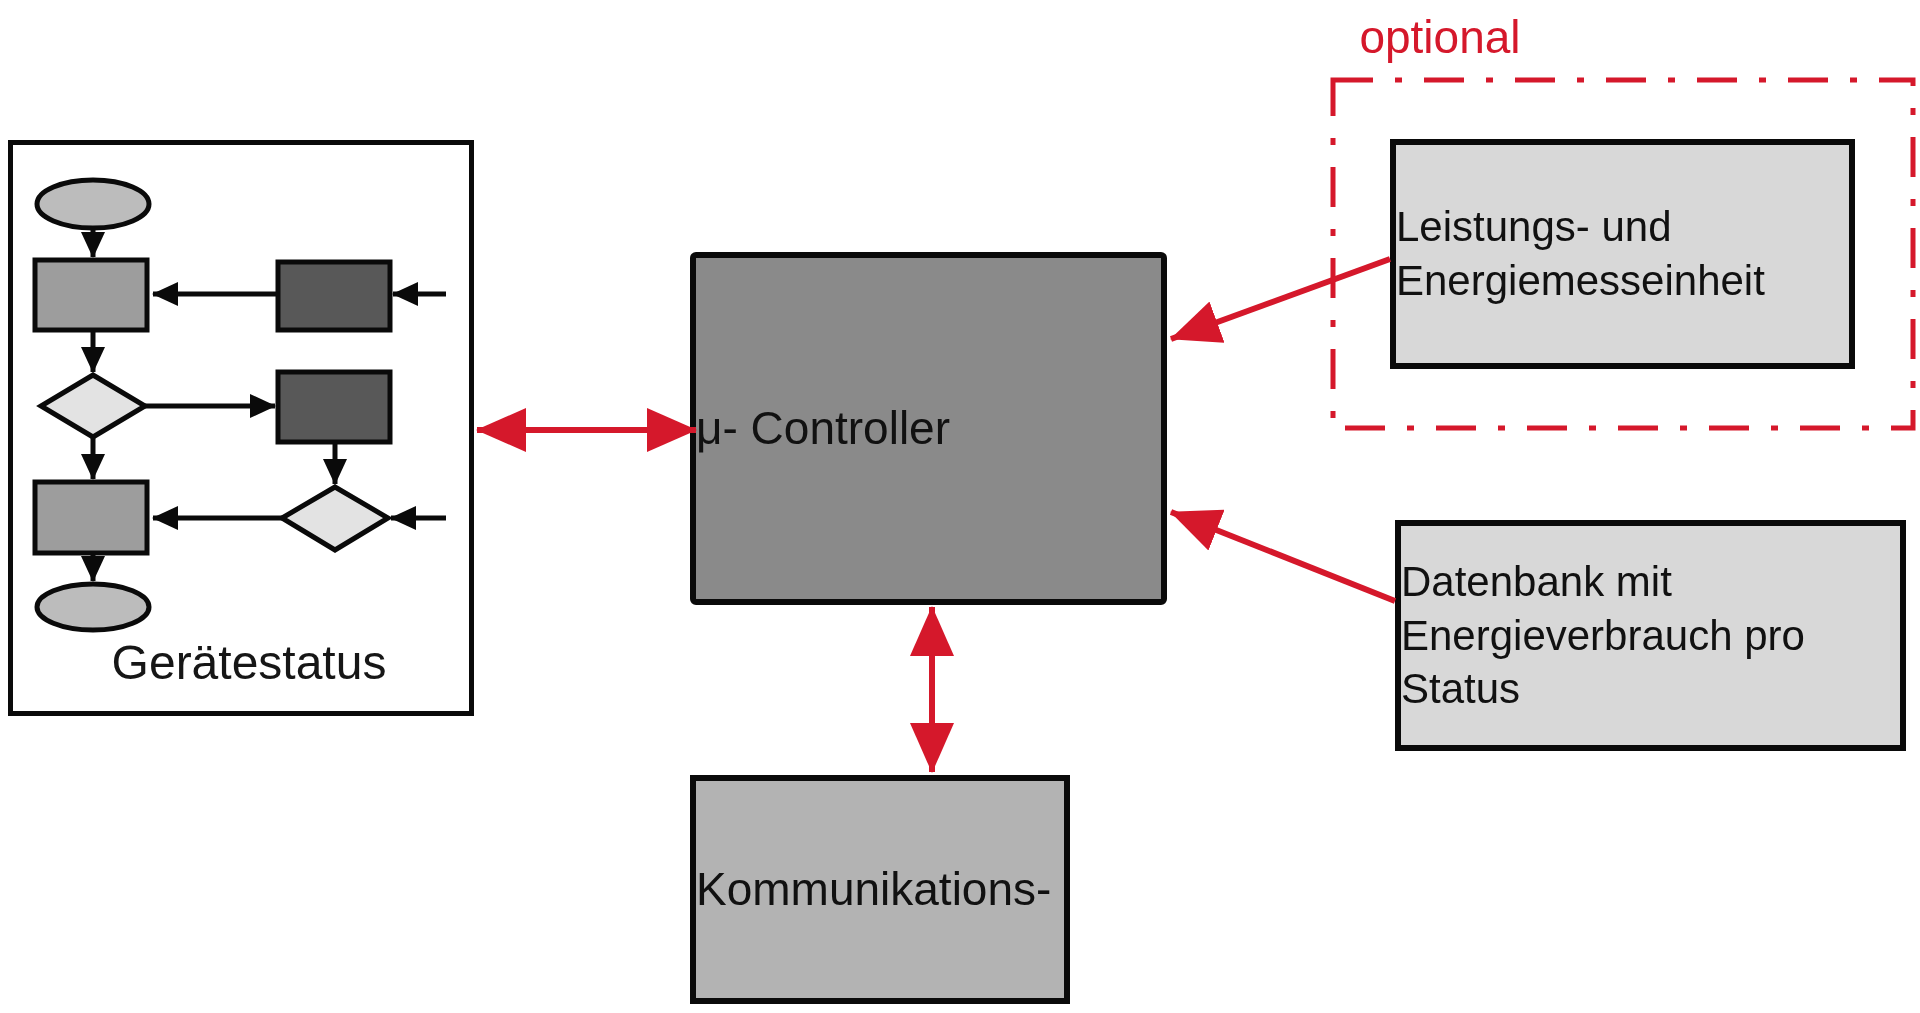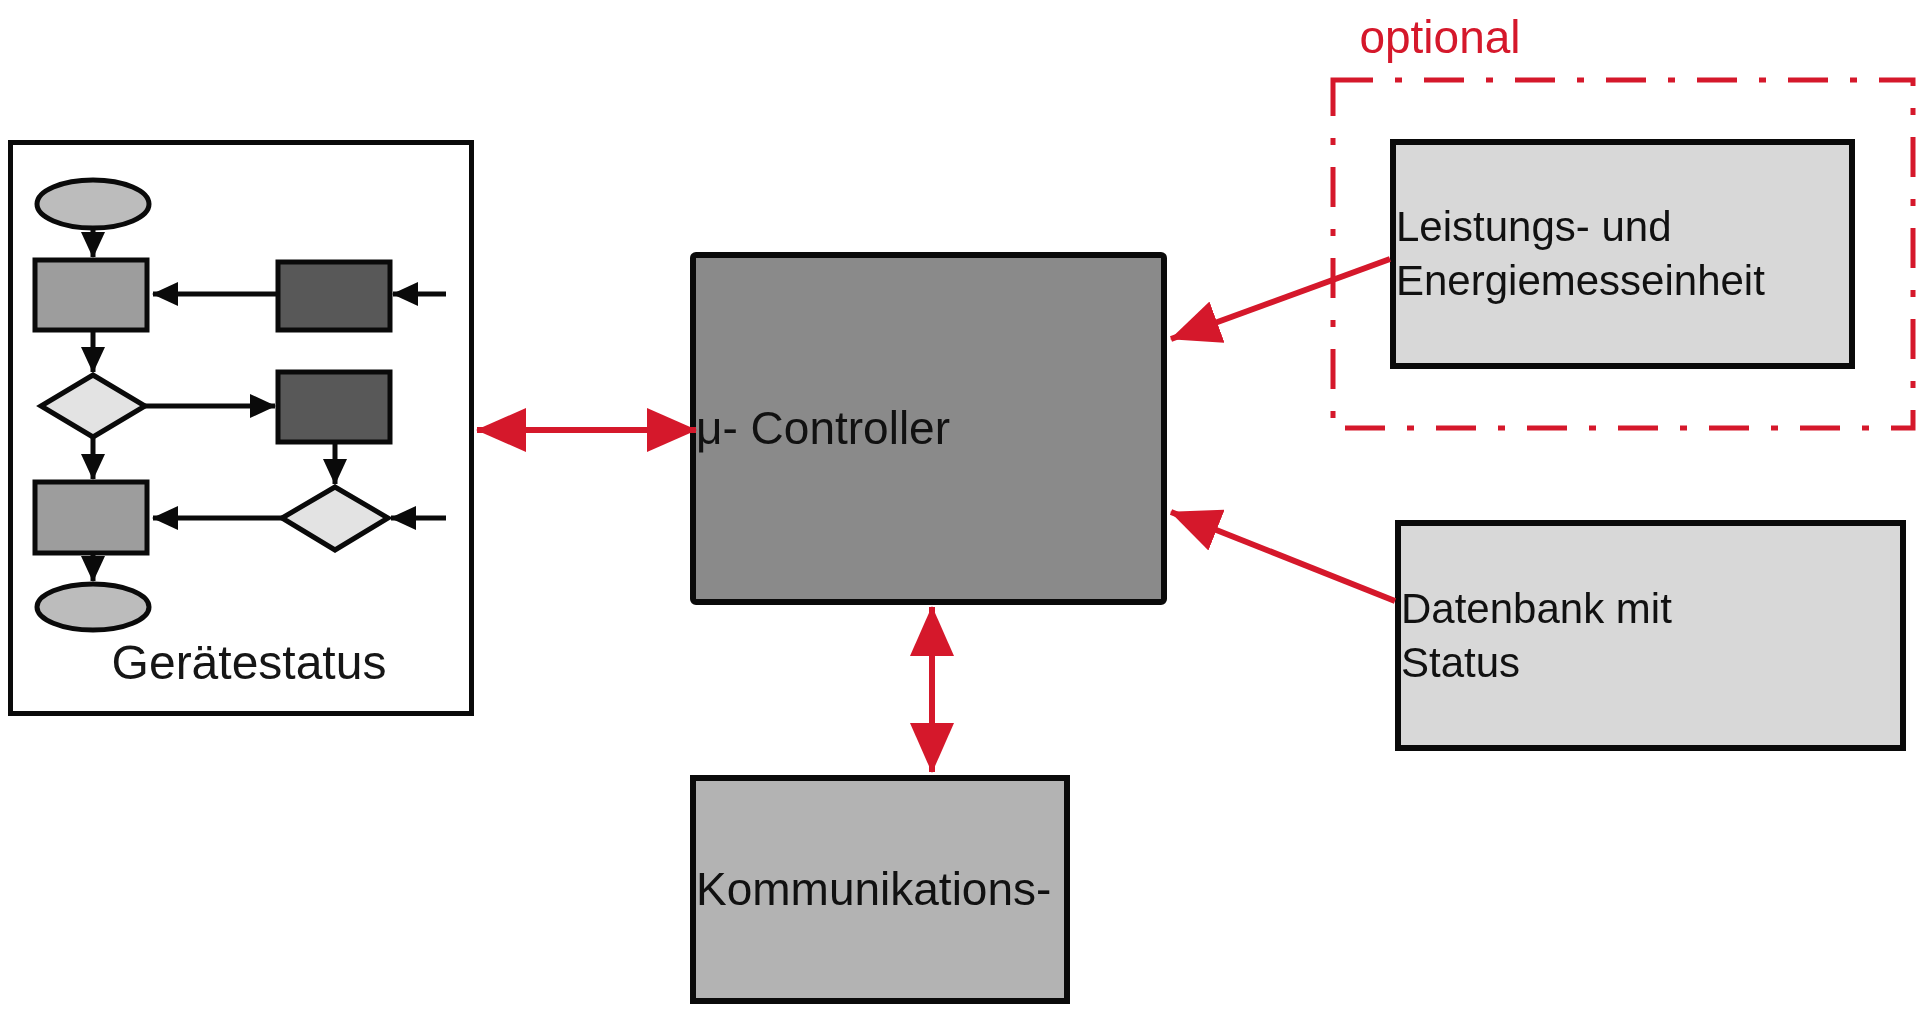--- a/index.html
+++ b/index.html
@@ -100,20 +100,21 @@
     <span>Kommunikations-</span>
   </div>
 
   <div class="box bordered leistung-box">
     <span>Leistungs- und</span>
     <span>Energiemesseinheit</span>
   </div>
 
   <div class="box bordered datenbank-box">
     <span>Datenbank mit</span>
+    <span>Energieverbrauch pro</span>
     <span>Status</span>
   </div>
 
   <div class="optional-label">optional</div>
 
   <svg class="overlay" viewBox="0 0 1920 1013">
     <defs>
       <marker id="ab" markerUnits="userSpaceOnUse" markerWidth="26" markerHeight="24" refX="25" refY="12" orient="auto">
         <path d="M0,0 L26,12 L0,24 Z" class="head-black"></path>
       </marker>

